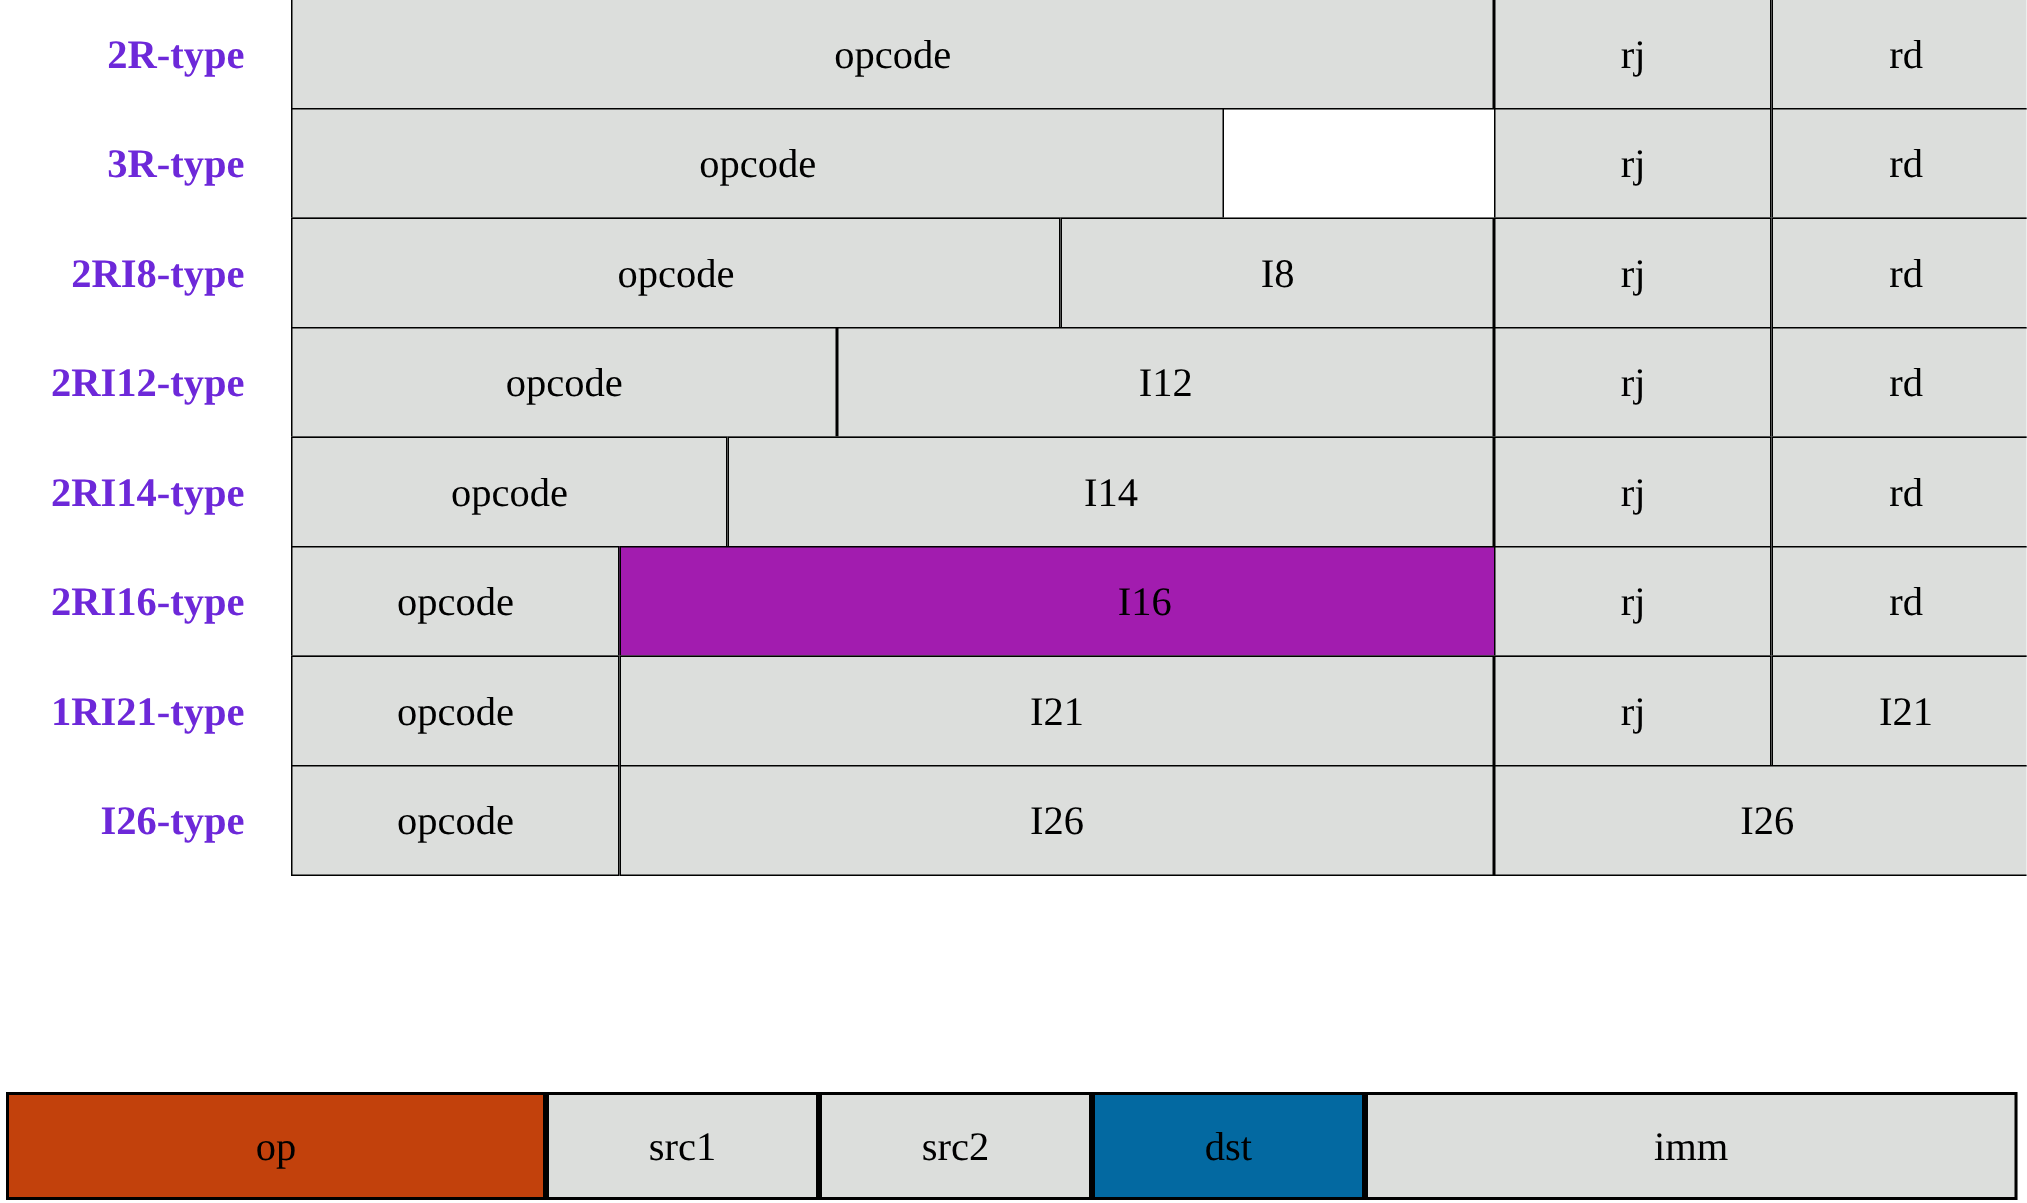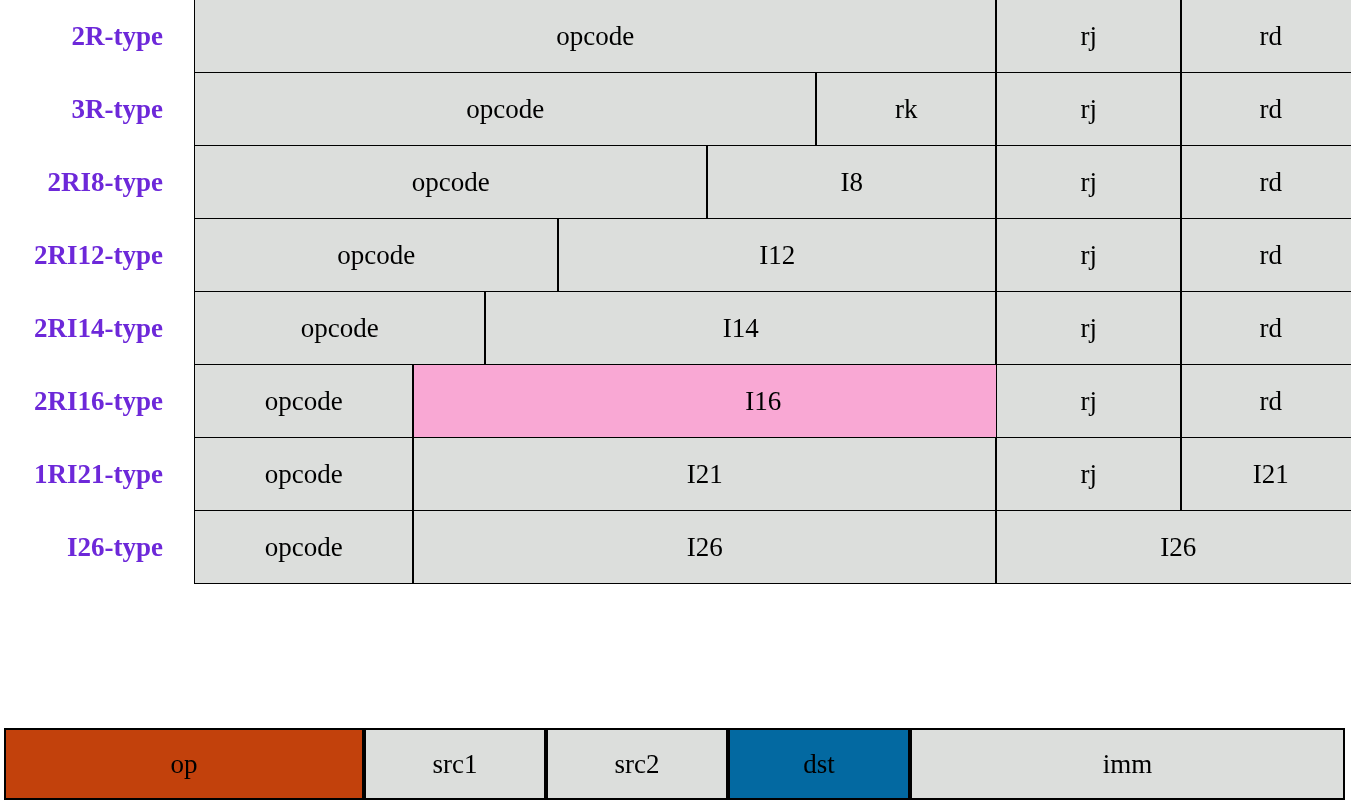--- a/index.html
+++ b/index.html
@@ -108,21 +108,20 @@
   </div>
 
 <div id="formats-table">
     <div class="fmt-row" style="top: 0px; height: 73px;">
       <div class="cell" style="left: 0px; width: 802px; background: rgb(220, 222, 220); border-color: rgb(0, 0, 0);">opcode</div>
       <div class="cell" style="left: 802px; width: 185px; background: rgb(220, 222, 220); border-color: rgb(0, 0, 0);">rj</div>
       <div class="cell" style="left: 987px; width: 179px; background: rgb(220, 222, 220); border-color: rgb(0, 0, 0);">rd</div>
     </div>
     <div class="fmt-row" style="top: 73px; height: 73px;">
       <div class="cell" style="left: 0px; width: 622px; background: rgb(220, 222, 220); border-color: rgb(0, 0, 0);">opcode</div>
-      <div class="cell" style="left: 622px; width: 180px; background: rgb(220, 222, 220); border-color: rgb(0, 0, 0);">rk</div>
       <div class="cell" style="left: 802px; width: 185px; background: rgb(220, 222, 220); border-color: rgb(0, 0, 0);">rj</div>
       <div class="cell" style="left: 987px; width: 179px; background: rgb(220, 222, 220); border-color: rgb(0, 0, 0);">rd</div>
     </div>
     <div class="fmt-row" style="top: 146px; height: 73px;">
       <div class="cell" style="left: 0px; width: 513px; background: rgb(220, 222, 220); border-color: rgb(0, 0, 0);">opcode</div>
       <div class="cell" style="left: 513px; width: 289px; background: rgb(220, 222, 220); border-color: rgb(0, 0, 0);">I8</div>
       <div class="cell" style="left: 802px; width: 185px; background: rgb(220, 222, 220); border-color: rgb(0, 0, 0);">rj</div>
       <div class="cell" style="left: 987px; width: 179px; background: rgb(220, 222, 220); border-color: rgb(0, 0, 0);">rd</div>
     </div>
     <div class="fmt-row" style="top: 219px; height: 73px;">
@@ -132,21 +131,21 @@
       <div class="cell" style="left: 987px; width: 179px; background: rgb(220, 222, 220); border-color: rgb(0, 0, 0);">rd</div>
     </div>
     <div class="fmt-row" style="top: 292px; height: 73px;">
       <div class="cell" style="left: 0px; width: 291px; background: rgb(220, 222, 220); border-color: rgb(0, 0, 0);">opcode</div>
       <div class="cell" style="left: 291px; width: 511px; background: rgb(220, 222, 220); border-color: rgb(0, 0, 0);">I14</div>
       <div class="cell" style="left: 802px; width: 185px; background: rgb(220, 222, 220); border-color: rgb(0, 0, 0);">rj</div>
       <div class="cell" style="left: 987px; width: 179px; background: rgb(220, 222, 220); border-color: rgb(0, 0, 0);">rd</div>
     </div>
     <div class="fmt-row" style="top: 365px; height: 73px;">
       <div class="cell" style="left: 0px; width: 219px; background: rgb(220, 222, 220); border-color: rgb(0, 0, 0);">opcode</div>
-      <div class="cell" style="left: 219px; width: 678px; background: #f9a8d4; border-color: rgb(0, 0, 0); padding-left: 22px;">I16</div>
+      <div class="cell" style="left: 219px; width: 678px; background: #a21caf; border-color: rgb(0, 0, 0); padding-left: 22px;">I16</div>
       <div class="cell" style="left: 802px; width: 185px; background: rgb(220, 222, 220); border-color: rgb(0, 0, 0);">rj</div>
       <div class="cell" style="left: 987px; width: 179px; background: rgb(220, 222, 220); border-color: rgb(0, 0, 0);">rd</div>
     </div>
     <div class="fmt-row" style="top: 438px; height: 73px;">
       <div class="cell" style="left: 0px; width: 219px; background: rgb(220, 222, 220); border-color: rgb(0, 0, 0);">opcode</div>
       <div class="cell" style="left: 219px; width: 583px; background: rgb(220, 222, 220); border-color: rgb(0, 0, 0);">I21</div>
       <div class="cell" style="left: 802px; width: 185px; background: rgb(220, 222, 220); border-color: rgb(0, 0, 0);">rj</div>
       <div class="cell" style="left: 987px; width: 179px; background: rgb(220, 222, 220); border-color: rgb(0, 0, 0);">I21</div>
     </div>
     <div class="fmt-row" style="top: 511px; height: 73px;">

